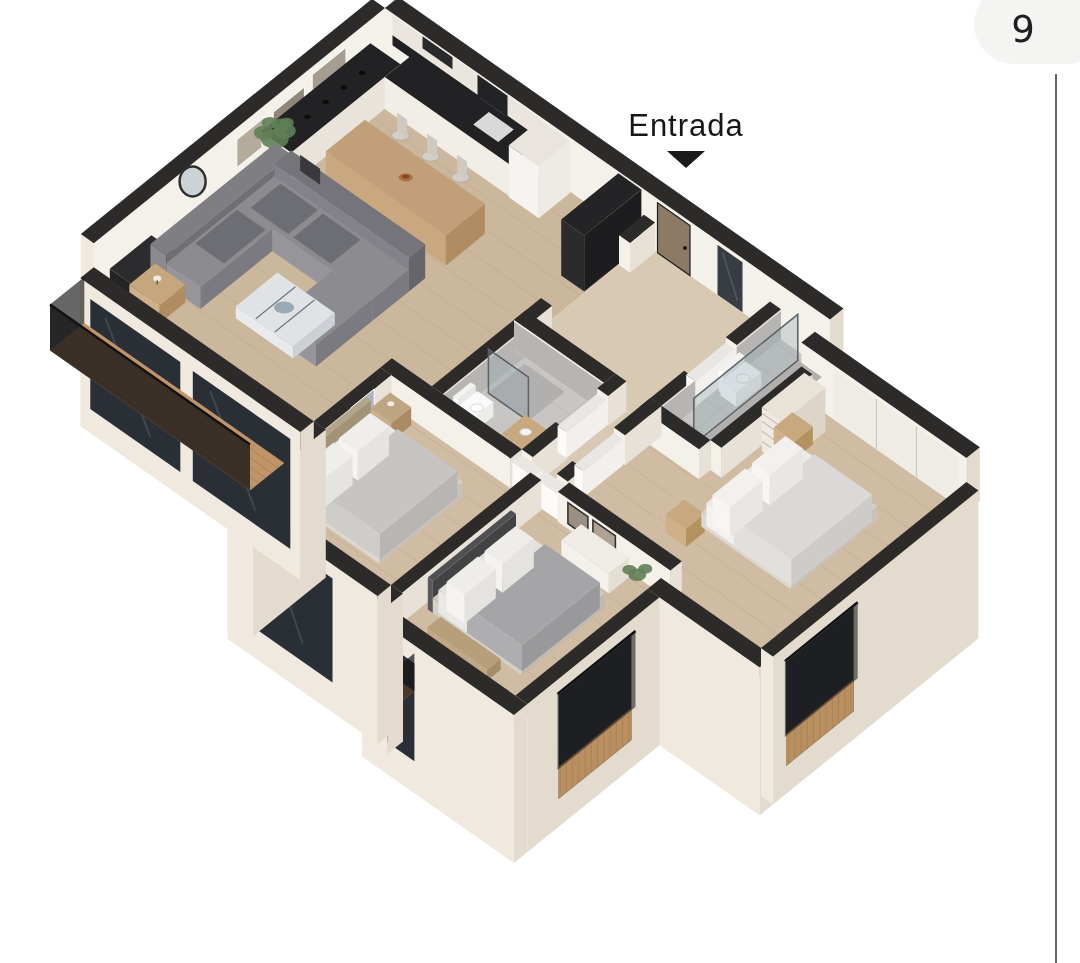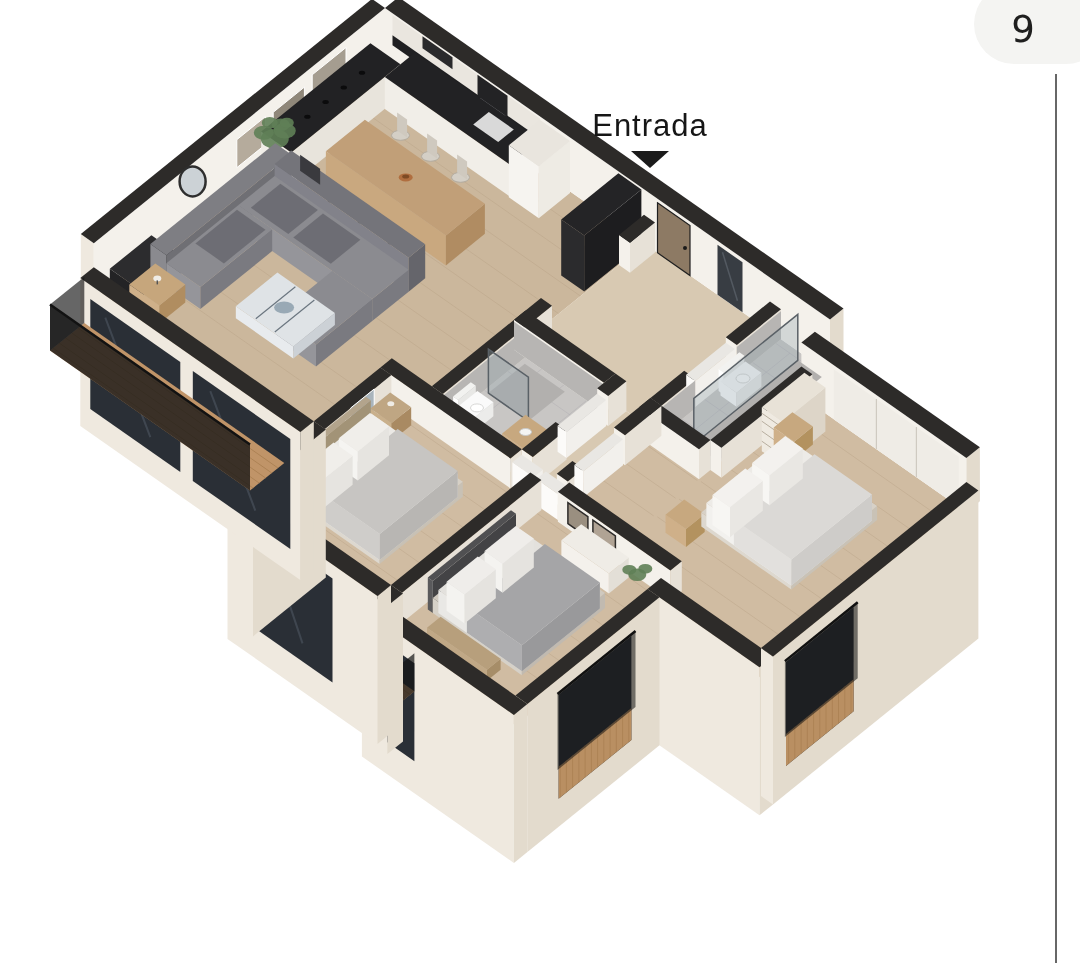--- a/index.html
+++ b/index.html
@@ -1,20 +1,20 @@
 <!DOCTYPE html>
 <html><head>
 <meta charset="utf-8">
 <style>
   html,body{margin:0;padding:0;background:#ffffff;}
   body{width:1080px;height:963px;overflow:hidden;position:relative;
        font-family:"Liberation Sans",sans-serif;}
   .stage{position:absolute;inset:0;background:#ffffff;}
   #plan{position:absolute;left:0;top:0;}
-  .entrada{position:absolute;left:540px;top:108px;width:220px;text-align:center;}
+  .entrada{position:absolute;left:576px;top:108px;width:220px;text-align:center;}
   .entrada-text{font-size:31px;color:#161616;letter-spacing:1px;
       font-family:"Liberation Sans",sans-serif;font-weight:400;}
   .entrada-arrow{width:0;height:0;margin:7px auto 0 auto;
       border-left:19px solid transparent;border-right:19px solid transparent;
       border-top:17px solid #1b1b1b;}
   .badge{position:absolute;top:-16px;right:-26px;width:132px;height:80px;
       background:#f4f4f2;border-radius:40px;display:flex;align-items:center;
       justify-content:center;}
   .badge span{font-size:37px;color:#1f1f1f;margin-top:10px;margin-right:34px;
       font-family:"DejaVu Sans",sans-serif;}

